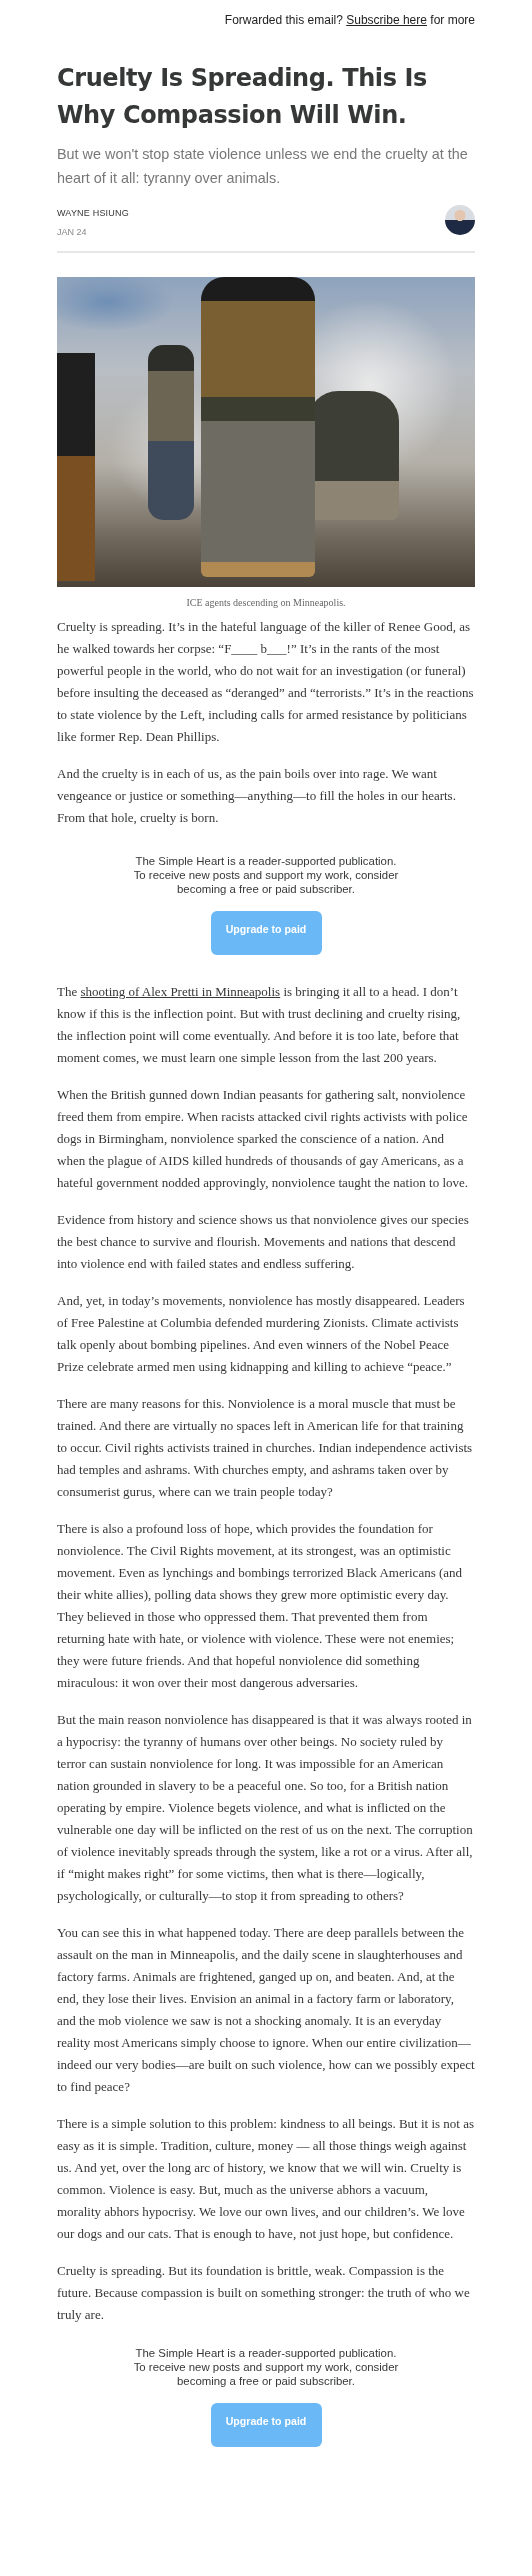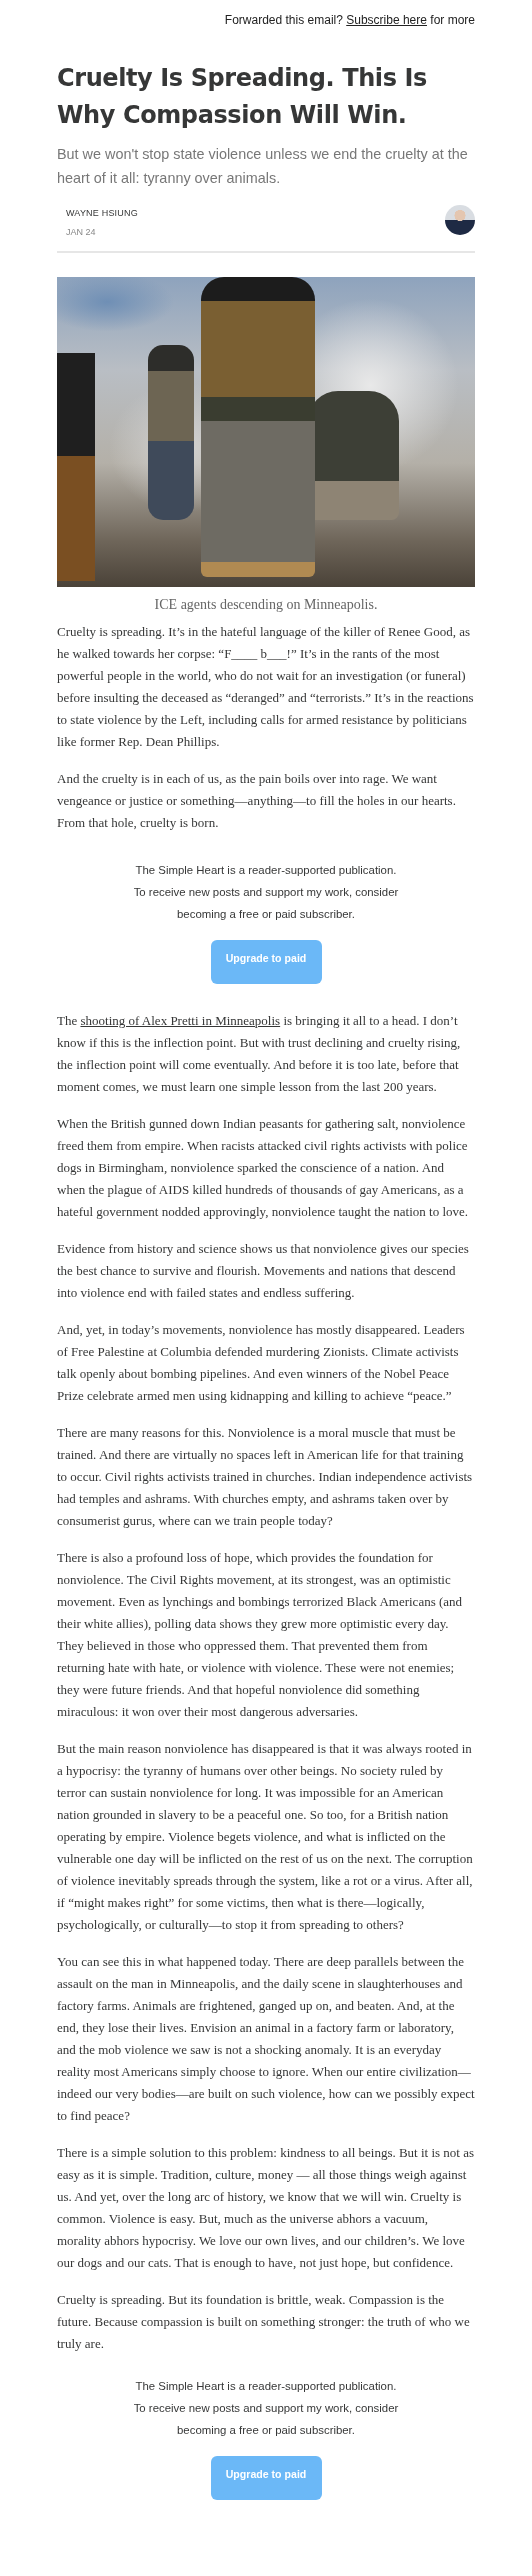--- a/index.html
+++ b/index.html
@@ -31,21 +31,21 @@
       line-height: 37px;
       color: #363737;
       letter-spacing: -0.4px;
     }
     .subtitle {
       margin-top: 7.6px;
       font-size: 14.4px;
       line-height: 24px;
       color: #777;
     }
-    .byline { position: relative; margin-top: 15px; height: 46px; margin-left: 9px; }
+    .byline { position: relative; margin-top: 15px; height: 46px; }
     .author {
       font-size: 9px;
       color: #363737;
       letter-spacing: 0.2px;
       text-transform: uppercase;
       padding-top: 3px;
     }
     .date {
       font-size: 9px;
       color: #888;
@@ -94,38 +94,38 @@
       background: linear-gradient(180deg, #1c1c1c 0 8%, #7a5f32 8% 40%, #3a3d30 40% 48%, #6e6b63 48% 95%, #b08a52 95%);
       border-radius: 23px 23px 6px 6px; }
     .hero-img .fig2 { position: absolute; left: 251px; top: 114px; width: 91px; height: 129px;
       background: linear-gradient(180deg, #3d3f36 0 70%, #8e8474 70%); border-radius: 30px 30px 7.6px 7.6px; }
     .hero-img .fig3 { position: absolute; left: 91px; top: 68px; width: 46px; height: 175px;
       background: linear-gradient(180deg, #2d2d2a 0 15%, #6d6553 15% 55%, #3f4a5a 55%); border-radius: 15px; }
     .hero-img .fig4 { position: absolute; left: 0; top: 76px; width: 38px; height: 228px;
       background: linear-gradient(180deg, #1f1f1f 0 45%, #7a4f22 45%); }
     .caption {
       text-align: center; font-family: "Liberation Serif", serif;
-      font-size: 14px; color: #666; margin-top: 10px;
+      font-size: 10px; color: #666; margin-top: 10px;
     }
 
     
     .body { margin-top: 8px; }
     .body p {
       font-family: "Liberation Serif", serif;
       font-size: 13px;
       line-height: 22px;
       color: #363737;
       margin-bottom: 15px;
     }
     .body p a { color: #363737; text-decoration: underline; }
 
     
     .sub-box { text-align: center; margin: 25px 0 26px; }
     .sub-text {
-      font-size: 11.4px; line-height: 22px; color: #363737;
+      font-size: 11.4px; line-height: 14px; color: #363737;
       width: 274px; margin: 0 auto;
     }
     .upgrade-btn {
       display: inline-block; margin-top: 15px;
       height: 44px; width: 111px; line-height: 36px;
       border-radius: 6px; background: #6bb8f7; color: #fff;
       font-weight: bold; font-size: 10.6px; text-align: center;
     }
   </style>
 </head>

